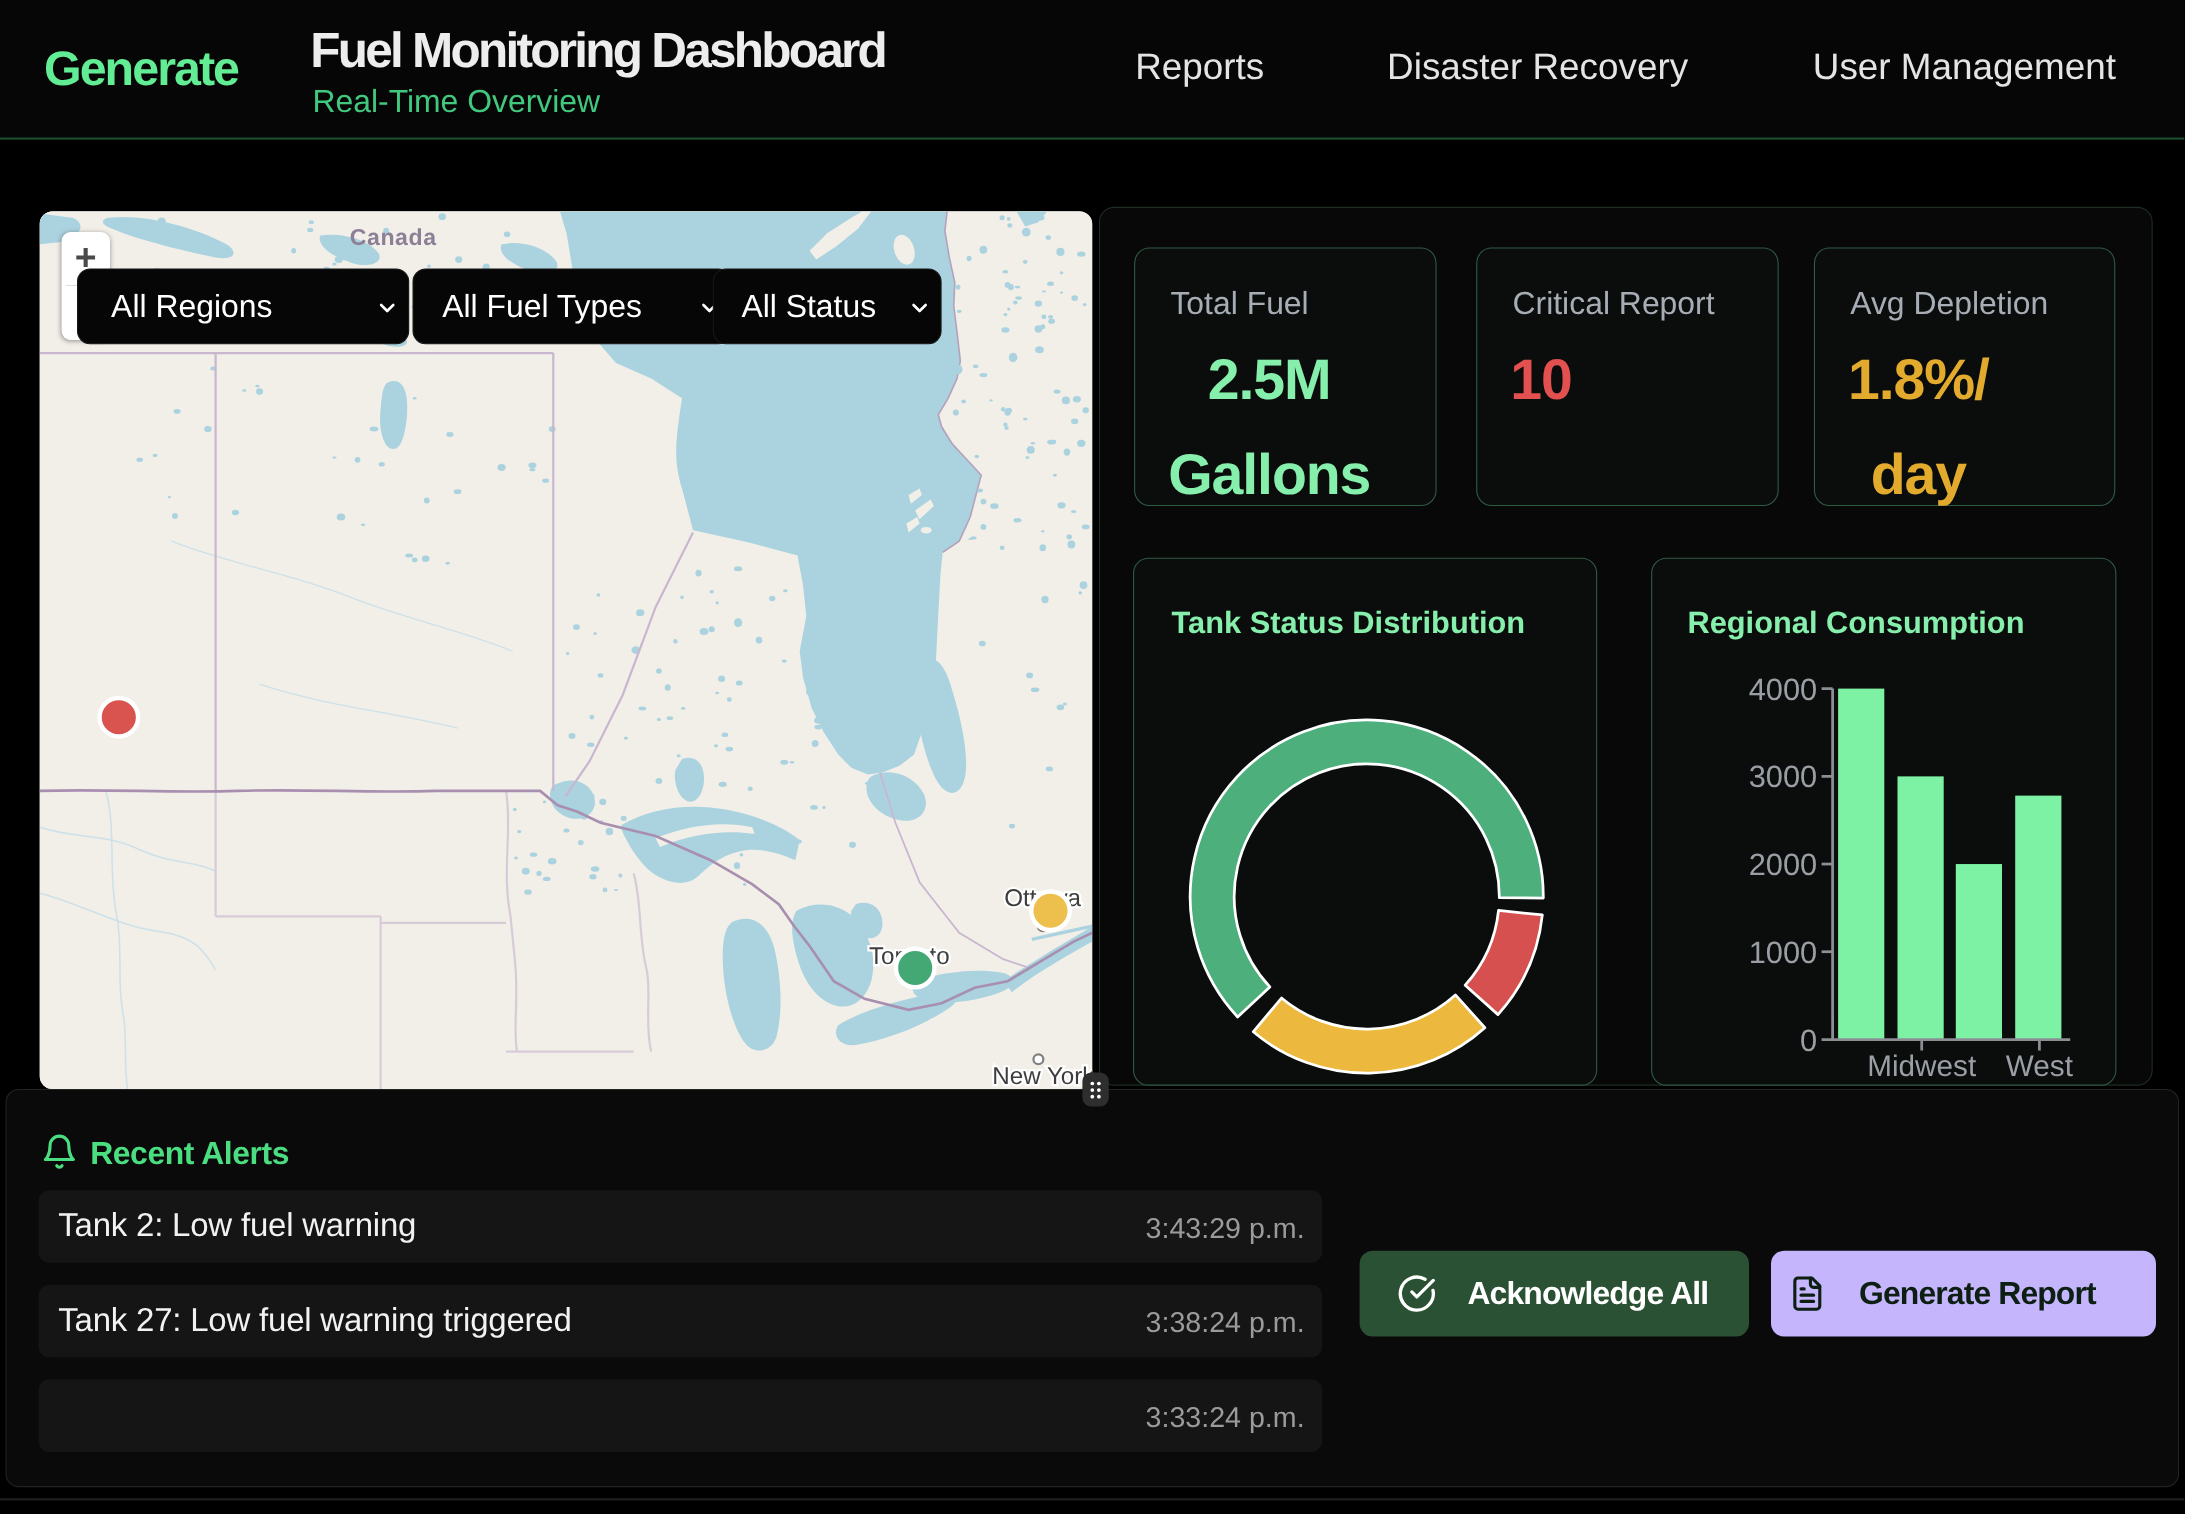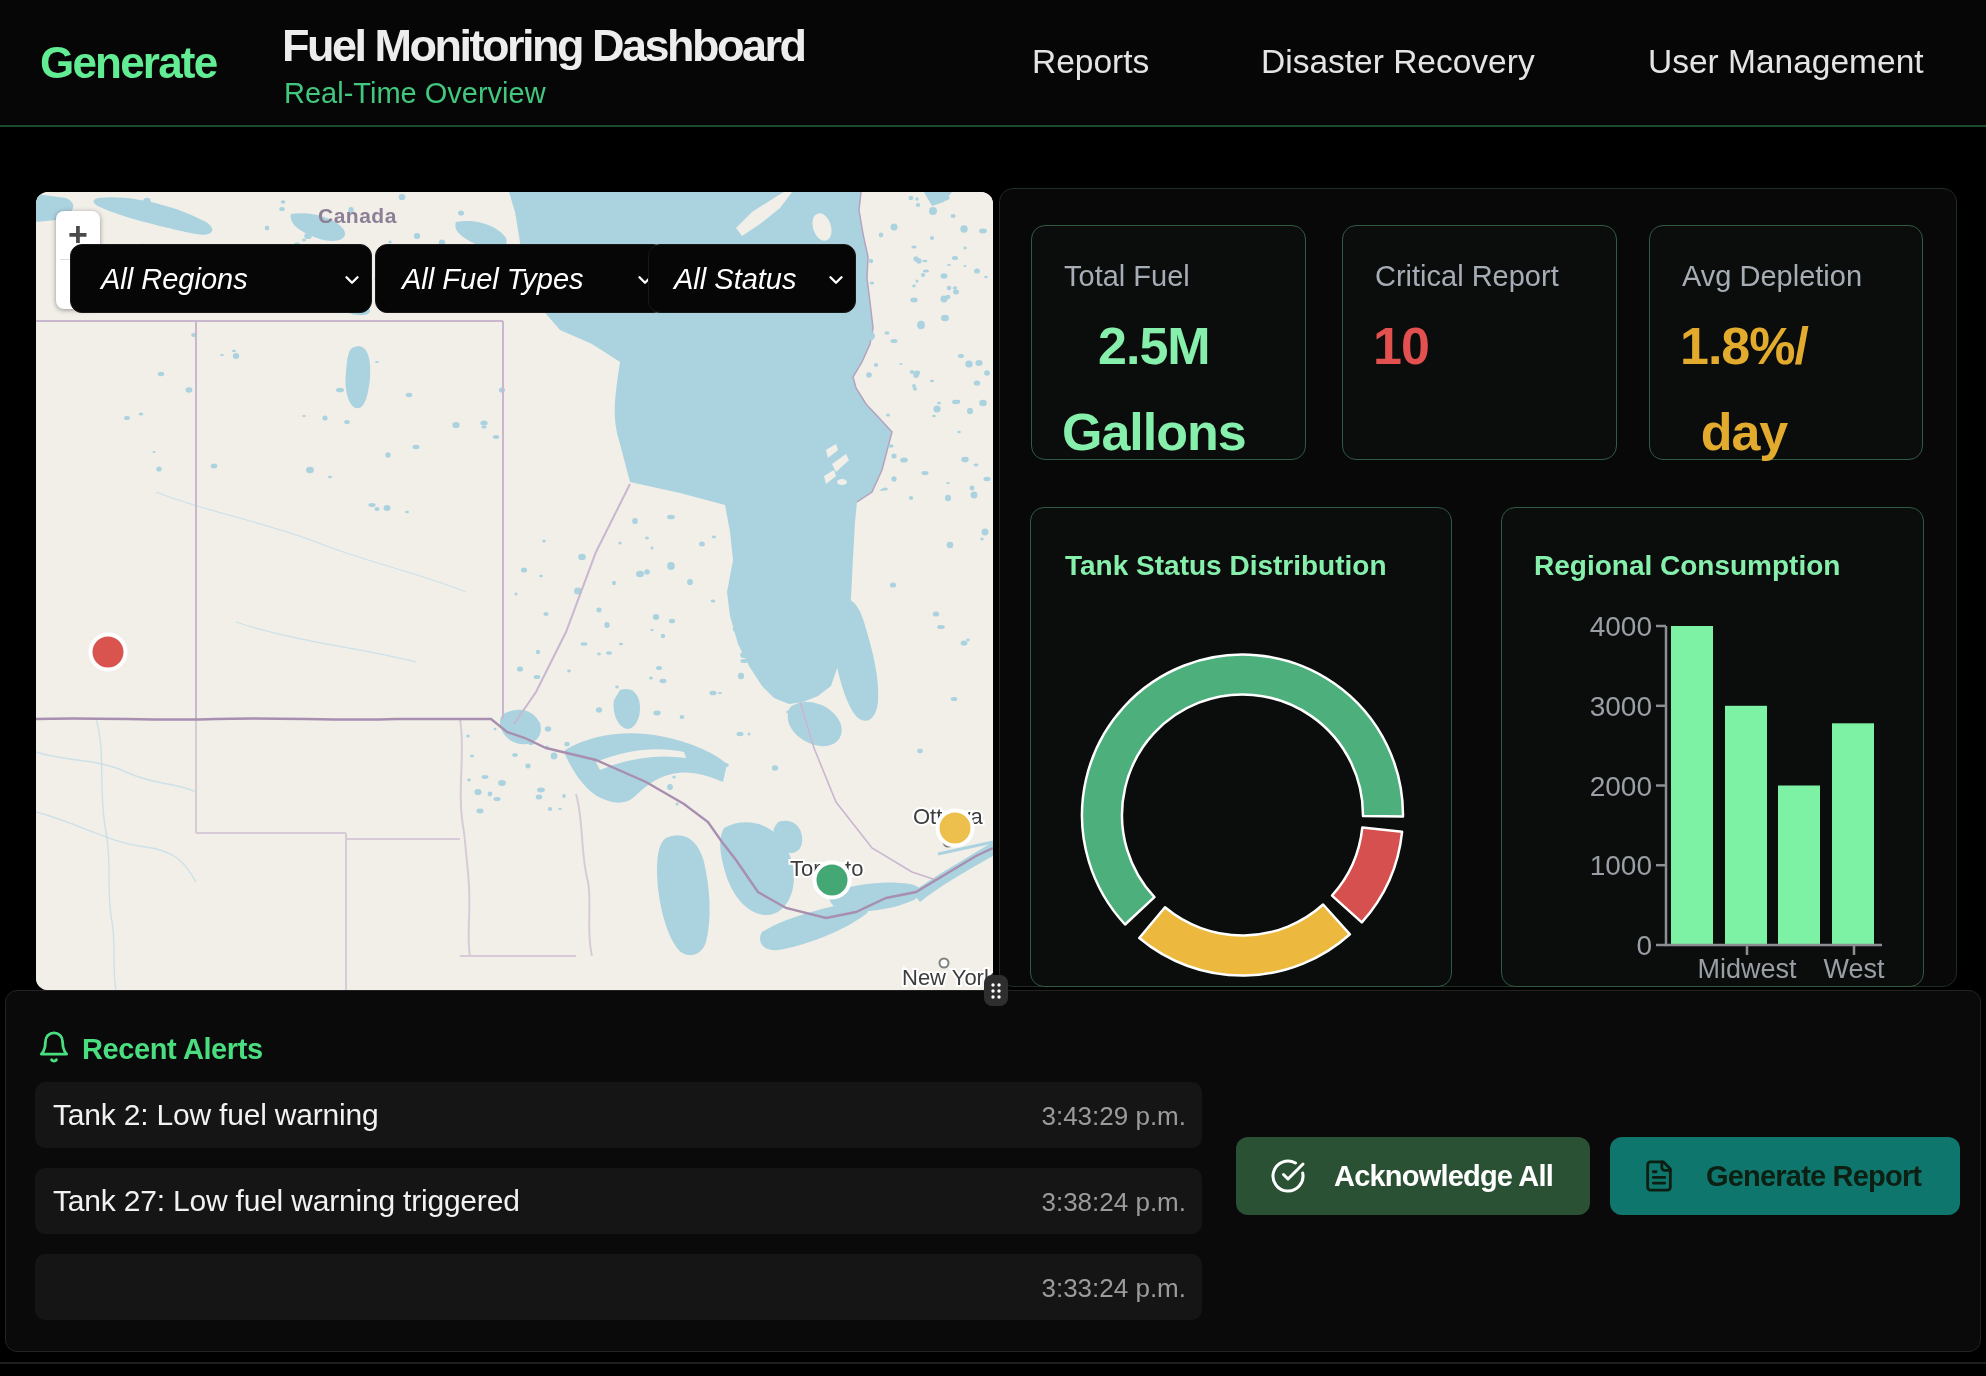--- a/index.html
+++ b/index.html
@@ -25,21 +25,21 @@
   white-space:nowrap; }
 .map { position:absolute; left:36px; top:192px; width:957px; height:798px; background:#f2efe9;
   border-radius:12px; overflow:hidden; }
 .zoomctl { position:absolute; left:20px; top:19px; width:44px; height:98px; background:#fff;
   border-radius:8px; box-shadow:0 1px 5px rgba(0,0,0,.4); }
 .zoomctl .plus { position:absolute; left:0; top:4px; width:44px; text-align:center;
   font-size:34px; font-weight:bold; color:#4a4a4a; }
 .zoomctl .sep { position:absolute; left:4px; top:48px; width:36px; height:1px; background:#ddd; }
 .dd { position:absolute; top:244px; height:69px; background:#060606; border:1px solid #181818; border-radius:12px;
   color:#fff; font-size:29px; }
-.dd span { position:absolute; top:18px; white-space:nowrap;font-style:italic; }
+.dd span { position:absolute; top:18px; white-space:nowrap; }
 .bpanel { position:absolute; left:5px; top:990px; width:1976px; height:362px;
   background:#0a0a0a; border:1px solid #232323; border-radius:12px; }
 .ralerts { position:absolute; left:82px; top:1033px; font-size:29px; font-weight:bold; color:#4ade80;
   letter-spacing:-0.4px; }
 .arow { position:absolute; left:35px; width:1167px; height:66px; background:#151515;
   border-radius:10px; }
 .arow .t { position:absolute; left:18px; top:16px; font-size:30px; color:#f2f2f2;
   letter-spacing:-0.2px; white-space:nowrap; }
 .arow .tm { position:absolute; right:16px; top:19px; font-size:26px; color:#9b9b9b; }
 .btn { position:absolute; top:1137px; height:78px; border-radius:12px; display:flex;
@@ -480,21 +480,21 @@
     <div class="tm">3:33:24 p.m.</div>
   </div>
 
 <div class="btn" style="left:1236px;width:354px;background:#2a5133;color:#fff;padding-left:34px;gap:28px">
     <svg width="36" height="36" viewBox="0 0 24 24" fill="none" stroke="#fff" stroke-width="2" stroke-linecap="round" stroke-linejoin="round" style="flex:none">
       <path d="M21.801 10A10 10 0 1 1 17 3.335"></path>
       <path d="m9 11 3 3L22 4"></path>
     </svg>
     <span>Acknowledge All</span>
   </div>
-<div class="btn" style="left:1610px;width:350px;background:#0f766e;color:#0c1f12;padding-left:32px;gap:30px">
+<div class="btn" style="left:1610px;width:350px;background:#c4b5fd;color:#0c1f12;padding-left:16px;gap:30px">
     <svg width="34" height="34" viewBox="0 0 24 24" fill="none" stroke="#0c1f12" stroke-width="2" stroke-linecap="round" stroke-linejoin="round" style="flex:none">
       <path d="M15 2H6a2 2 0 0 0-2 2v16a2 2 0 0 0 2 2h12a2 2 0 0 0 2-2V7Z"></path>
       <path d="M14 2v4a2 2 0 0 0 2 2h4"></path>
       <path d="M10 9H8"></path>
       <path d="M16 13H8"></path>
       <path d="M16 17H8"></path>
     </svg>
     <span>Generate Report</span>
   </div>
 

